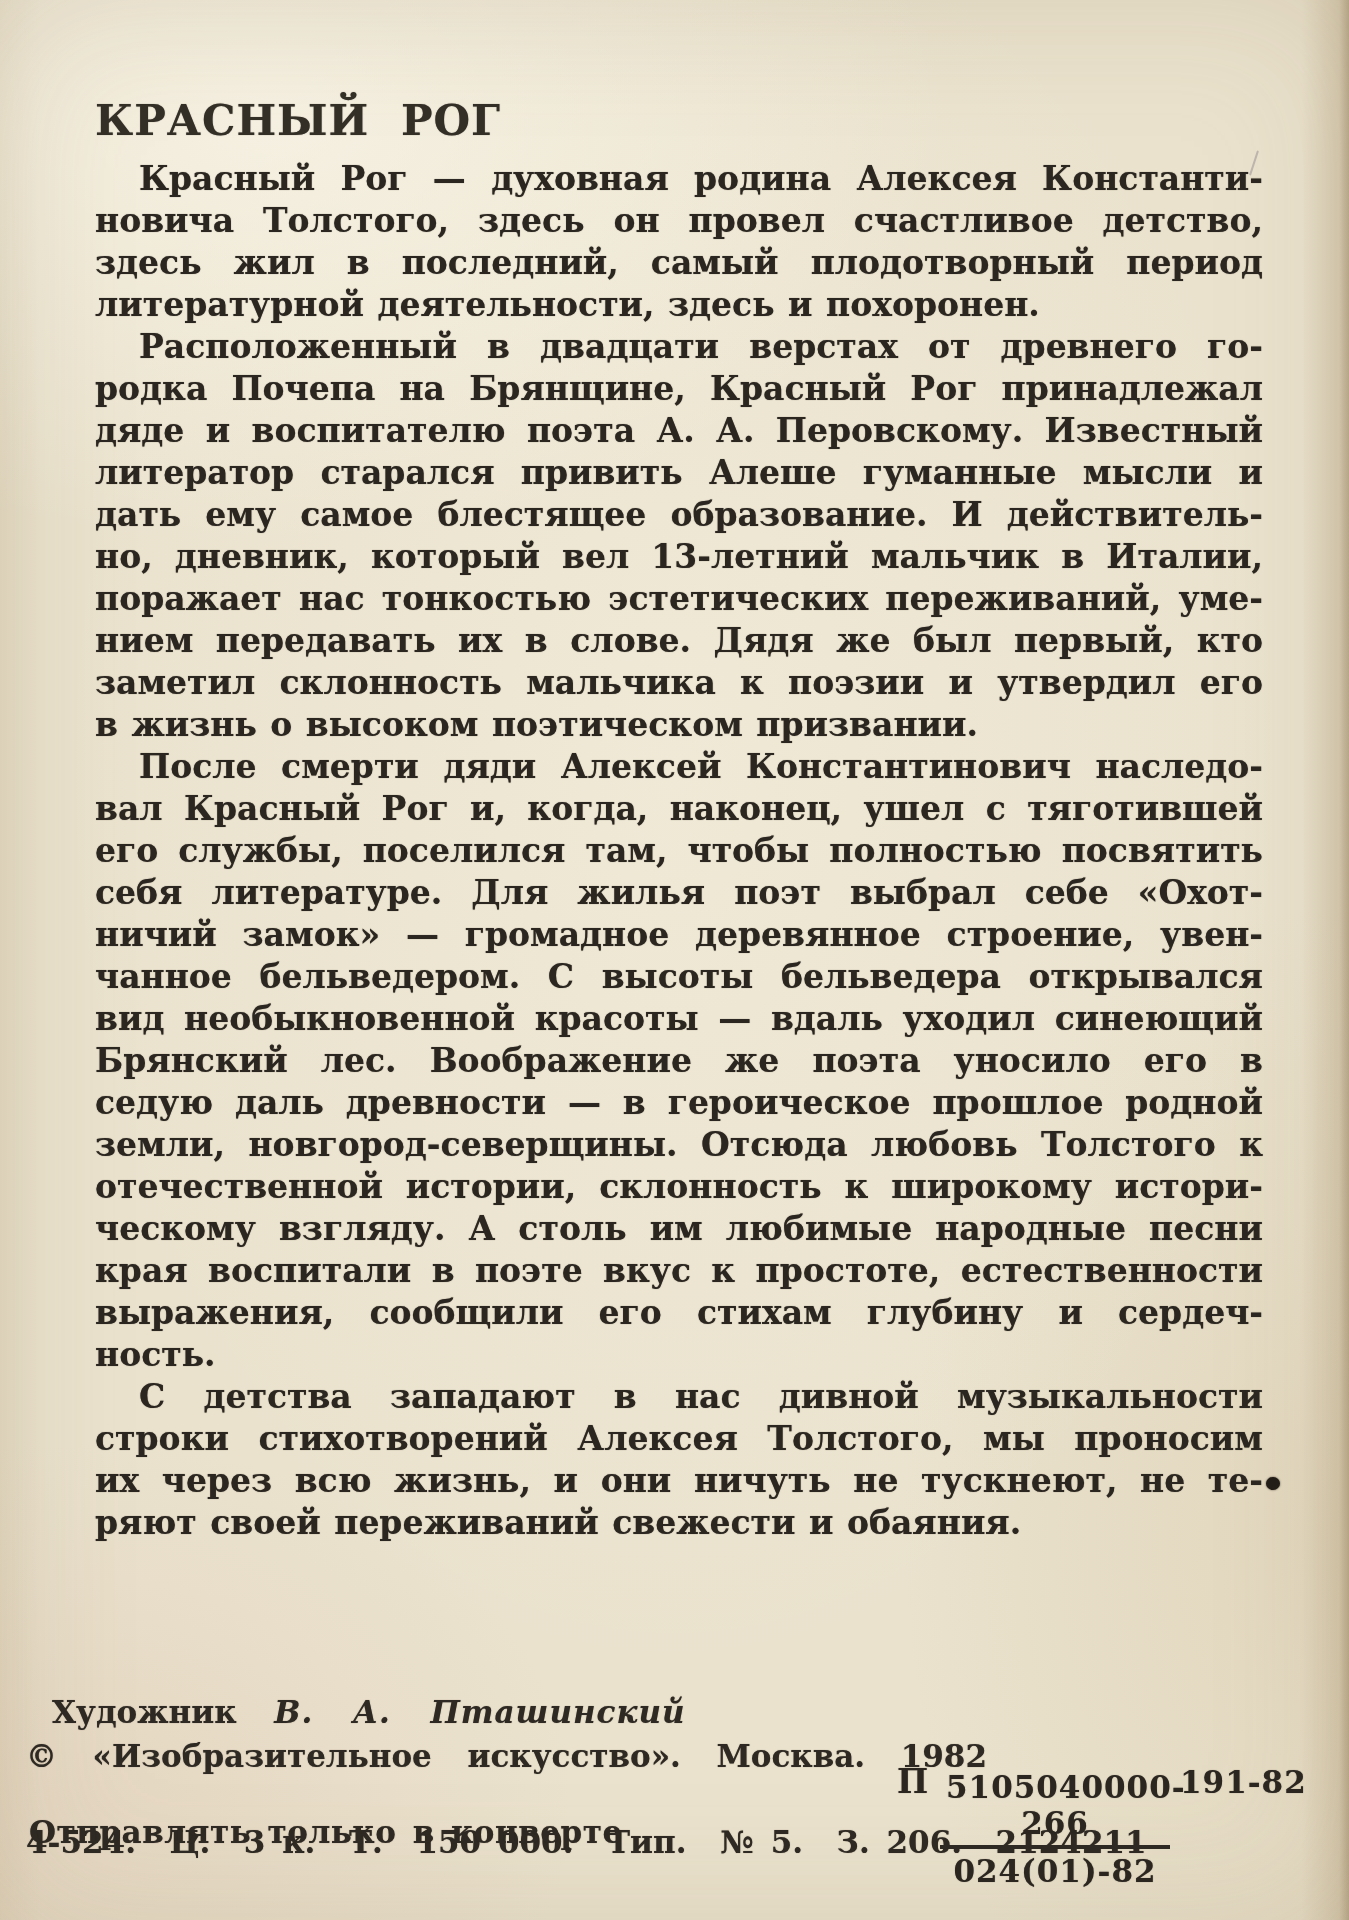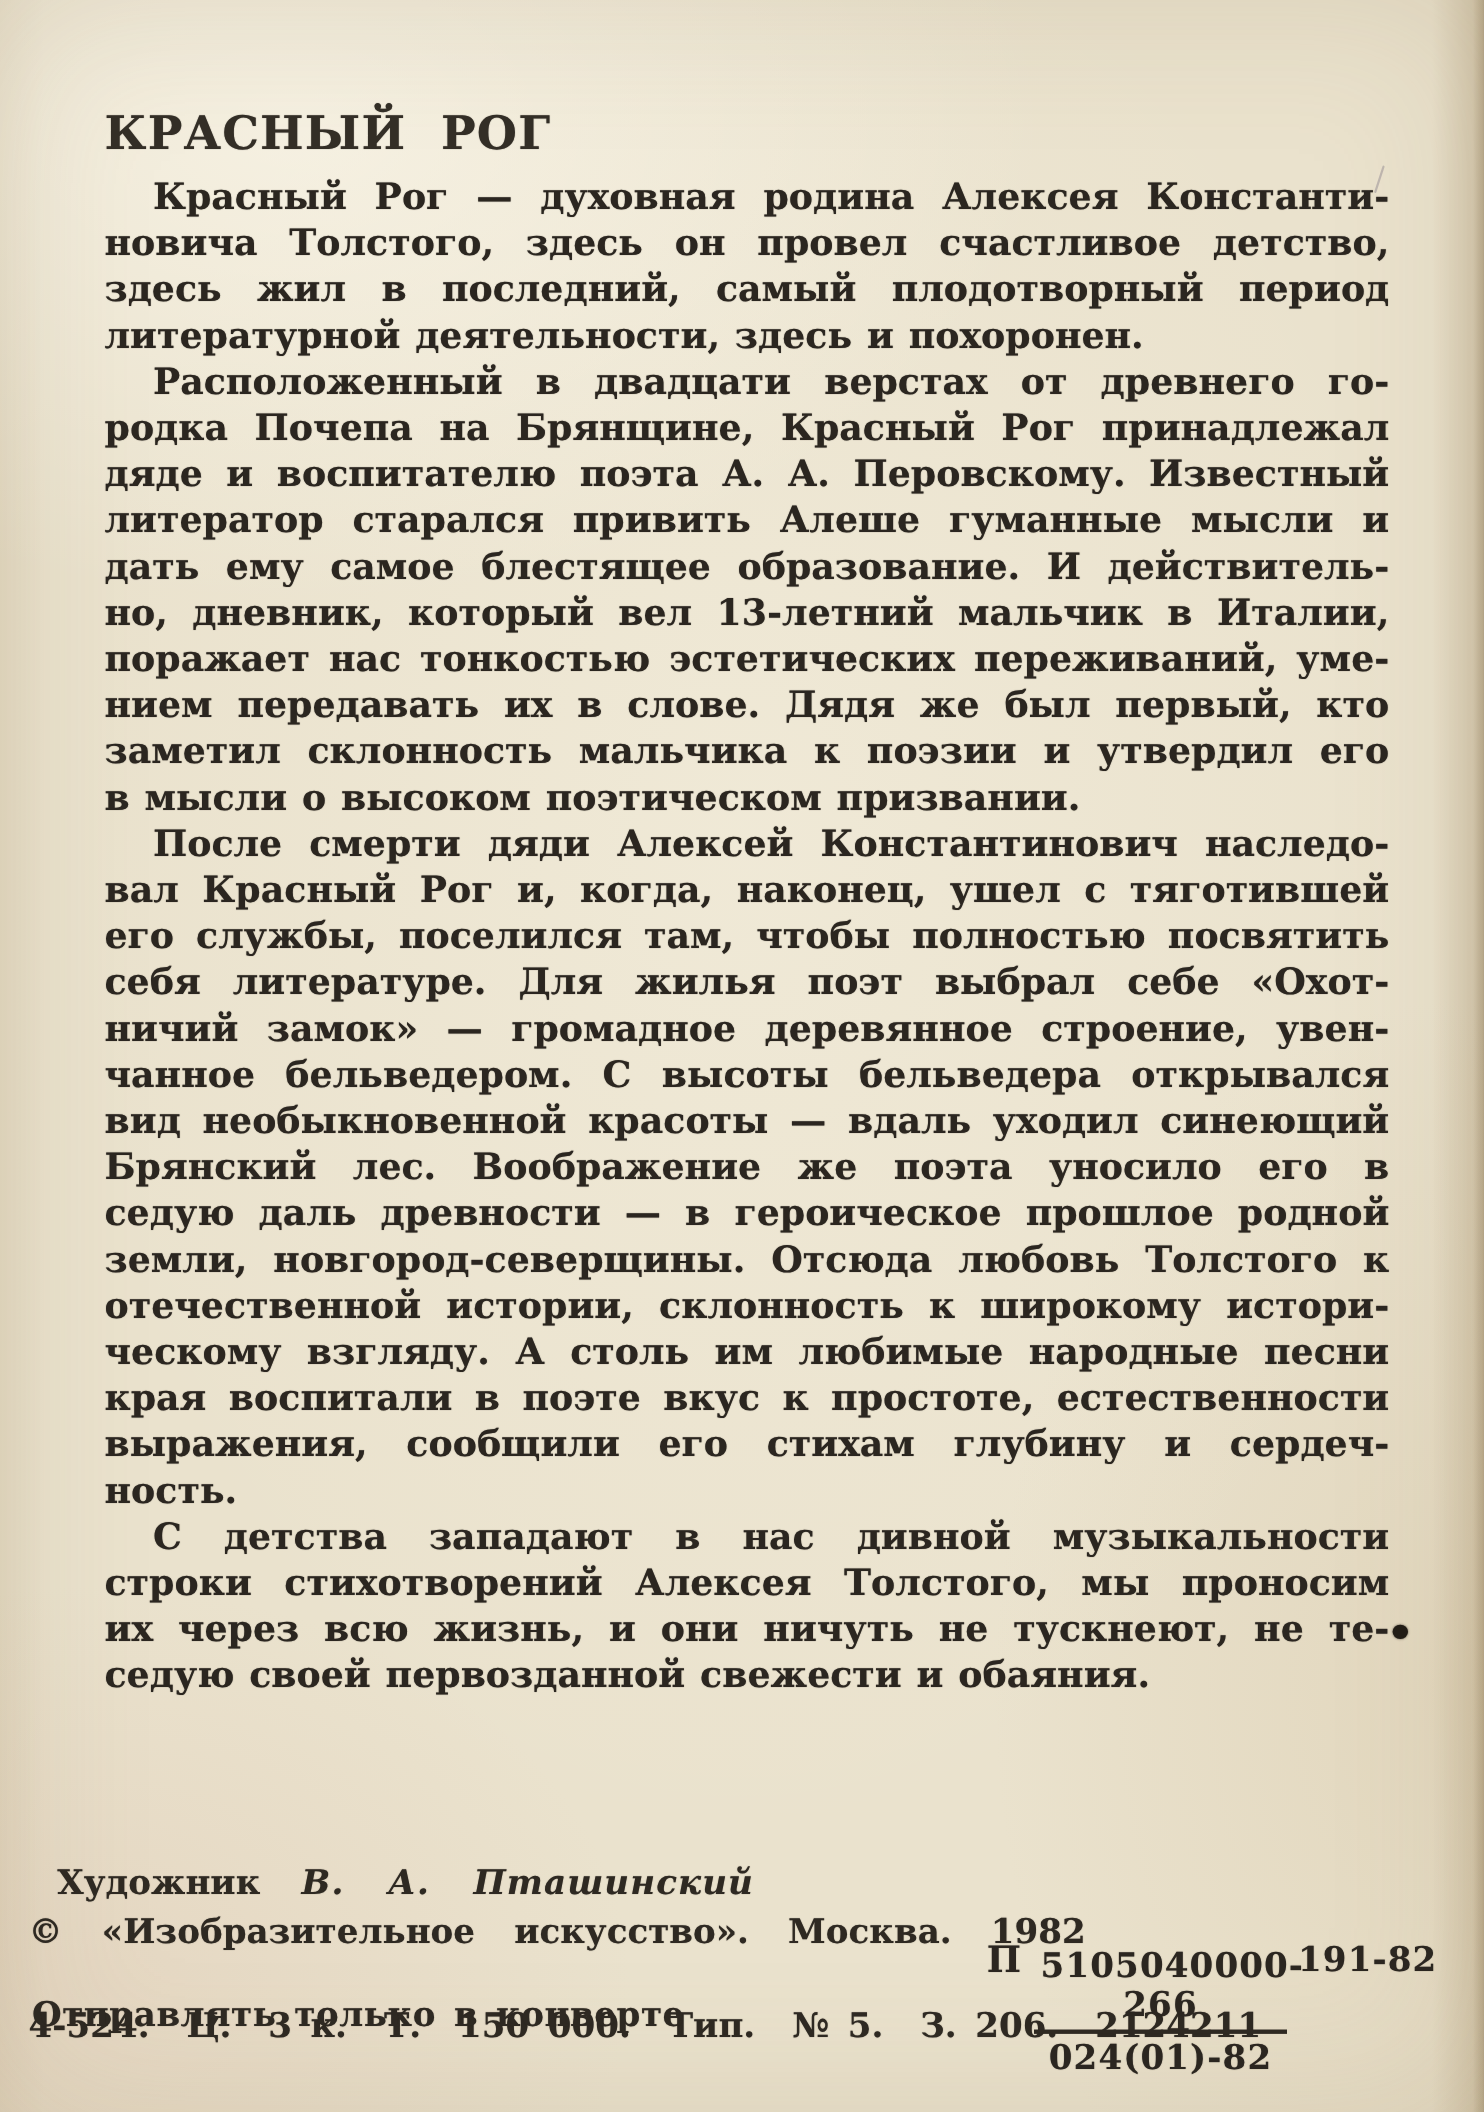--- a/index.html
+++ b/index.html
@@ -114,40 +114,40 @@
       <div class="bline end">литературной деятельности, здесь и похоронен.</div>
       <div class="bline indent">Расположенный в двадцати верстах от древнего го-</div>
       <div class="bline">родка Почепа на Брянщине, Красный Рог принадлежал</div>
       <div class="bline">дяде и воспитателю поэта А. А. Перовскому. Известный</div>
       <div class="bline">литератор старался привить Алеше гуманные мысли и</div>
       <div class="bline">дать ему самое блестящее образование. И действитель-</div>
       <div class="bline">но, дневник, который вел 13-летний мальчик в Италии,</div>
       <div class="bline">поражает нас тонкостью эстетических переживаний, уме-</div>
       <div class="bline">нием передавать их в слове. Дядя же был первый, кто</div>
       <div class="bline">заметил склонность мальчика к поэзии и утвердил его</div>
-      <div class="bline end">в мысли о высоком поэтическом призвании.</div>
+      <div class="bline end">в жизнь о высоком поэтическом призвании.</div>
       <div class="bline indent">После смерти дяди Алексей Константинович наследо-</div>
       <div class="bline">вал Красный Рог и, когда, наконец, ушел с тяготившей</div>
       <div class="bline">его службы, поселился там, чтобы полностью посвятить</div>
       <div class="bline">себя литературе. Для жилья поэт выбрал себе «Охот-</div>
       <div class="bline">ничий замок» — громадное деревянное строение, увен-</div>
       <div class="bline">чанное бельведером. С высоты бельведера открывался</div>
       <div class="bline">вид необыкновенной красоты — вдаль уходил синеющий</div>
       <div class="bline">Брянский лес. Воображение же поэта уносило его в</div>
       <div class="bline">седую даль древности — в героическое прошлое родной</div>
       <div class="bline">земли, новгород-северщины. Отсюда любовь Толстого к</div>
       <div class="bline">отечественной истории, склонность к широкому истори-</div>
       <div class="bline">ческому взгляду. А столь им любимые народные песни</div>
       <div class="bline">края воспитали в поэте вкус к простоте, естественности</div>
       <div class="bline">выражения, сообщили его стихам глубину и сердеч-</div>
       <div class="bline end">ность.</div>
       <div class="bline indent">С детства западают в нас дивной музыкальности</div>
       <div class="bline">строки стихотворений Алексея Толстого, мы проносим</div>
       <div class="bline">их через всю жизнь, и они ничуть не тускнеют, не те-</div>
-      <div class="bline end">седую своей первозданной свежести и обаяния.</div>
+      <div class="bline end">ряют своей переживаний свежести и обаяния.</div>
     </div>
 
   <div class="scratch"></div>
   <div class="ink-spot"></div>
 
   <div class="colophon">
     <div class="cline artist"><span>Художник</span>  <span class="name">В.  А.  Пташинский</span></div>
     <div class="cline copyright">©  «Изобразительное  искусство».  Москва.  1982</div>
     <div class="cline imprint">4-524.  Ц.  3 к.  Т.  150 000.  Тип.  № 5.  З. 206.  2124211</div>
     <div class="cline envelope">Отправлять только в конверте</div>

